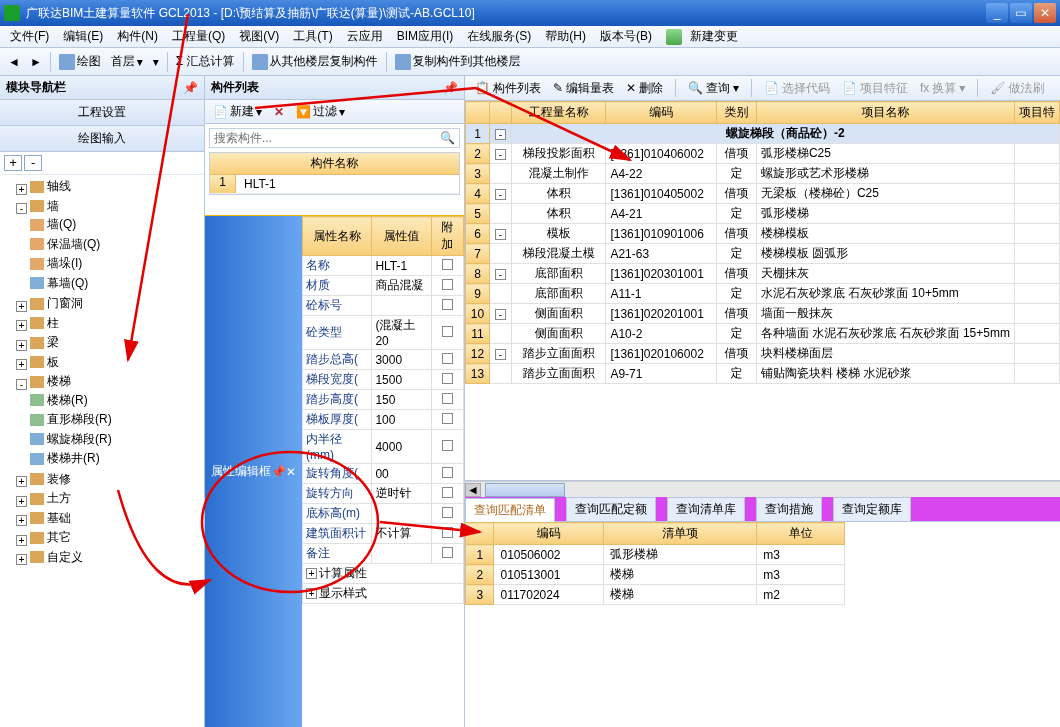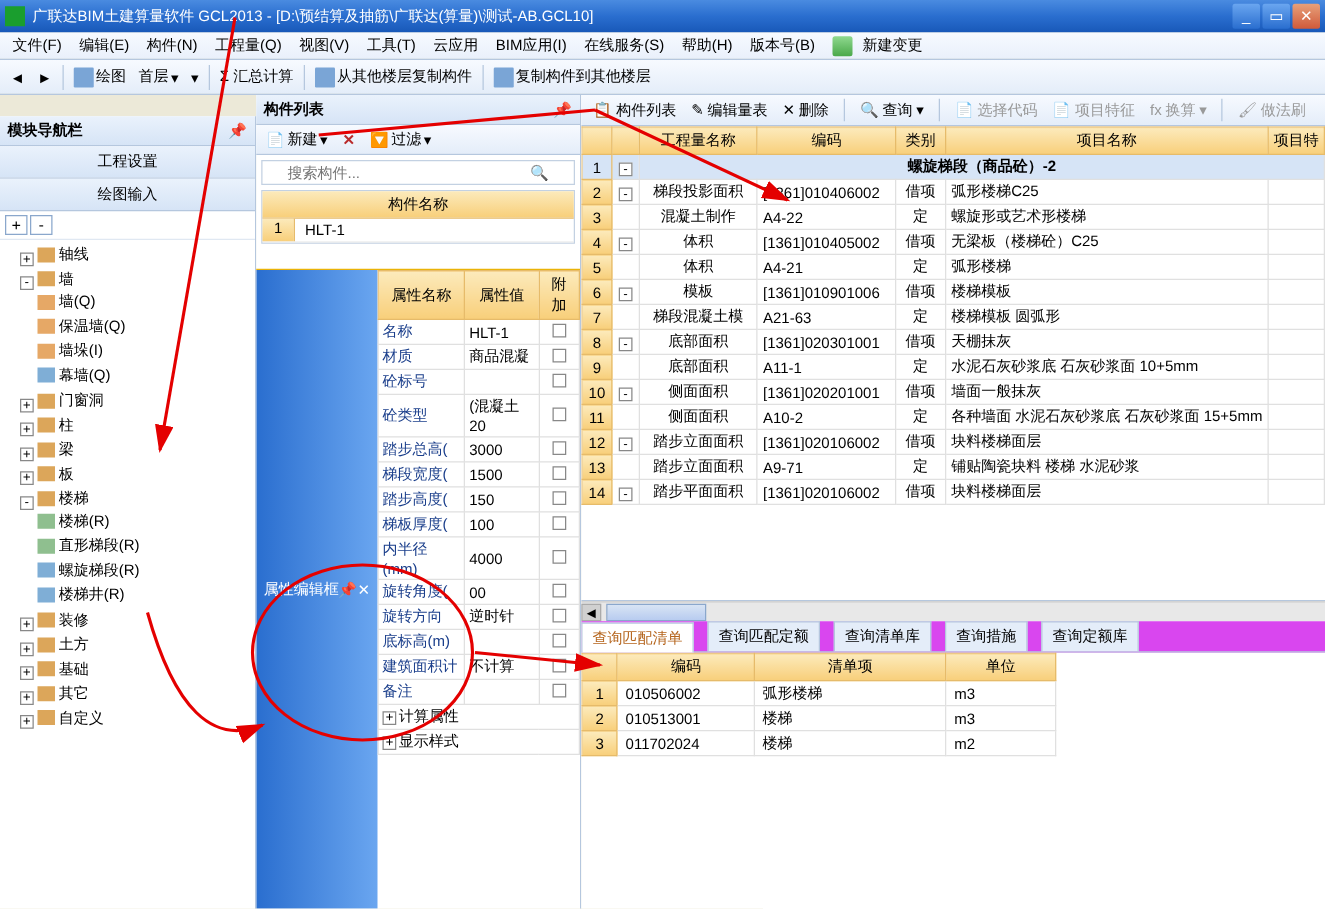--- a/index.html
+++ b/index.html
@@ -15,21 +15,21 @@
 .menu-bar span { padding: 2px 6px; cursor: pointer; }
 .menu-bar .green-icon { width: 16px; height: 16px; background: linear-gradient(#8fd98f,#4aa84a); display: inline-block; vertical-align: middle; margin-right: 2px; border-radius: 2px;}
 
 .toolbar { background: linear-gradient(to bottom, #f7faff, #e4edf9); border-bottom: 1px solid #b5c7de; height: 28px; display: flex; align-items: center; padding: 0 4px; gap: 2px; }
 .toolbar .btn { padding: 2px 4px; cursor: pointer; display: flex; align-items: center; gap: 2px; }
 .toolbar .sep { width: 1px; height: 20px; background: #b5c7de; margin: 0 2px; }
 .toolbar .tb-icon { width: 16px; height: 16px; background: #7aa5d6; display:inline-block; border-radius:1px;}
 
 .main { display: flex; height: calc(727px - 26px - 22px - 28px); }
 
-.left-pane { width: 205px; border-right: 1px solid #b5c7de; display: flex; flex-direction: column; background: #fff; margin-top: 17px; }
+.left-pane { width: 205px; border-right: 1px solid #b5c7de; display: flex; flex-direction: column; background: #fff; }
 .pane-header { background: linear-gradient(to bottom, #eaf2fc, #d6e4f6); border-bottom: 1px solid #b5c7de; padding: 3px 6px; font-weight: bold; display: flex; align-items: center; }
 .pane-header .pin { margin-left: auto; cursor:pointer;}
 
 .accordion { display: flex; flex-direction: column; }
 .acc-item { background: linear-gradient(to bottom, #eaf2fc,#d6e4f6); border-bottom: 1px solid #b5c7de; padding: 4px 8px; cursor: pointer; text-align:center;}
 .pm-row { padding: 3px 4px; display:flex; gap:2px; border-bottom:1px solid #e0e8f2;}
 .pm-row .sq { width:18px; height:16px; border:1px solid #8aa7cc; background:#fff; text-align:center; line-height:14px; cursor:pointer; font-family: monospace;}
 
 .tree { flex:1; overflow:auto; padding:2px; }
 .tree ul { list-style: none; padding-left: 14px; }
@@ -39,21 +39,21 @@
 .tree .ic { width:14px; height:12px; background:#dca65a; display:inline-block;}
 .tree .ic.b { background:#7faed6;}
 .tree .ic.o { background:#e6a866;}
 .tree .ic.g { background:#8fbf8f;}
 
 .mid-pane { width: 260px; border-right: 1px solid #b5c7de; display:flex; flex-direction: column; background:#fff; }
 .mid-toolbar { background: linear-gradient(to bottom,#f7faff,#e4edf9); border-bottom:1px solid #b5c7de; padding:3px 4px; display:flex; align-items:center; gap:4px;}
 .mid-toolbar .mbtn { cursor:pointer; display:flex; align-items:center; gap:2px; padding:0 4px;}
 .mid-toolbar .x { color:#b92a2a; font-weight:bold; cursor:pointer; padding:0 4px;}
 
-.searchbox { border:1px solid #c3d1e2; margin:4px; padding:2px 20px; display:flex; align-items:flex-start; }
+.searchbox { border:1px solid #c3d1e2; margin:4px; padding:2px 4px; display:flex; align-items:flex-start; }
 .searchbox input { border:0; outline:0; flex:1; color:#999; font-size:12px; background:transparent;}
 
 .component-list { margin:0 4px; border:1px solid #c3d1e2; }
 .component-list .ch { background: linear-gradient(to bottom, #fceabb,#f8cf7a); padding:2px 6px; text-align:center; border-bottom:1px solid #e6bb6a;}
 .component-list .row { display:flex; border-bottom:1px solid #eee;}
 .component-list .rn { width:26px; background:linear-gradient(to bottom,#fceabb,#f8cf7a); text-align:center; border-right:1px solid #e6bb6a;}
 .component-list .rc { padding:2px 8px; cursor:pointer; flex:1;}
 
 .prop-box { margin-top: 20px; border-top:1px solid #eab308; flex:1; display:flex; overflow:hidden;}
 .prop-box .pbh { background: linear-gradient(to right,#2a6ecf,#6aa6f0); color:#fff; padding:2px 6px; display:flex; align-items:center;}
@@ -517,29 +517,20 @@
             </tr>
             <tr>
               <td class="rn">13</td>
               <td class="tg"></td>
               <td class="nm">踏步立面面积</td>
               <td>A9-71</td>
               <td style="text-align:center">定</td>
               <td>铺贴陶瓷块料 楼梯 水泥砂浆</td>
               <td></td>
             </tr>
-            <tr>
-              <td class="rn">14</td>
-              <td class="tg"><span>-</span></td>
-              <td class="nm">踏步平面面积</td>
-              <td>[1361]020106002</td>
-              <td style="text-align:center">借项</td>
-              <td>块料楼梯面层</td>
-              <td></td>
-            </tr>
           </tbody>
       </table>
     </div>
     <div class="scrollbar">
       <span class="arrow">◄</span>
       <span class="thumb"></span>
     </div>
 
     <div class="bottom-tabs">
       <div class="bt active">查询匹配清单</div>

